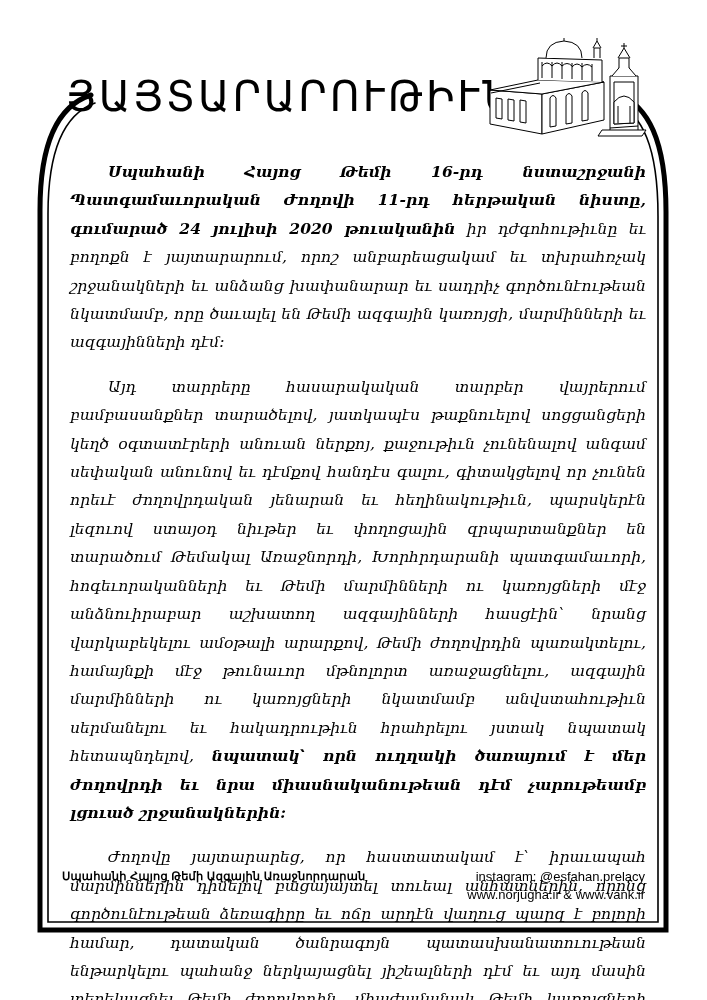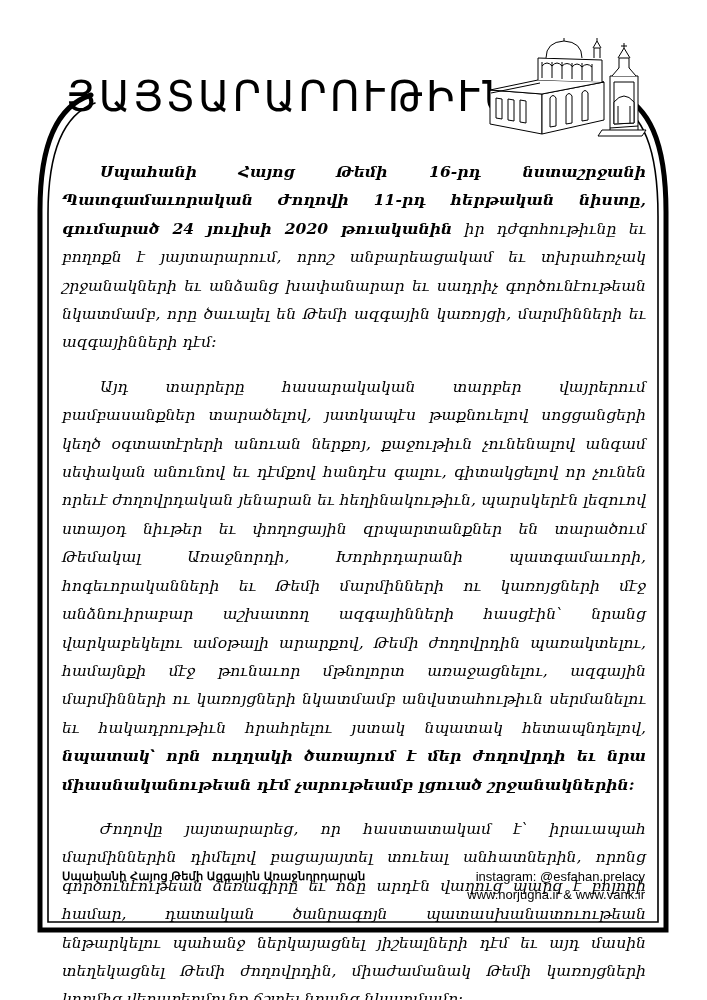--- a/index.html
+++ b/index.html
@@ -43,21 +43,21 @@
     position: absolute;
     left: 62px;
     top: 158px;
     width: 584px;
     font-size: 15.6px;
     font-style: italic;
     line-height: 28.4px;
     text-align: justify;
   }
   .content p {
-    margin: 0 0 16px 0;
+    margin: 0 0 16px 8px;
     text-indent: 38px;
   }
   .content .b { font-weight: bold; }
   .footer {
     position: absolute;
     left: 62px;
     right: 62px;
     top: 868px;
     display: flex;
     justify-content: space-between;

